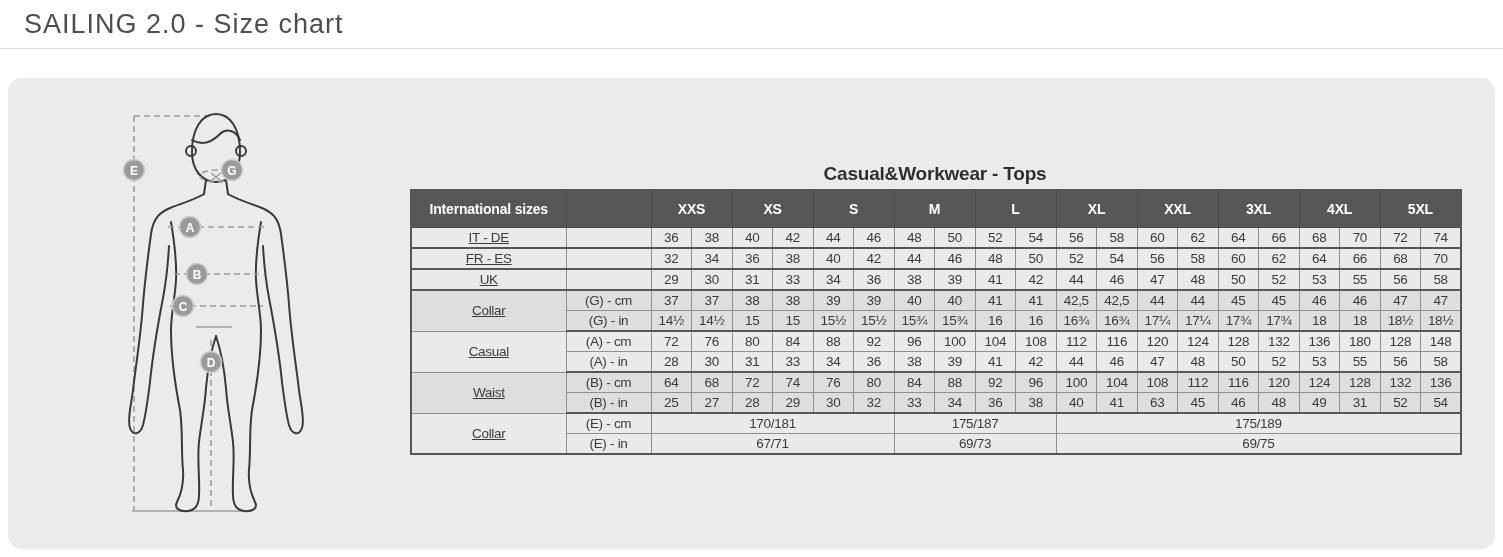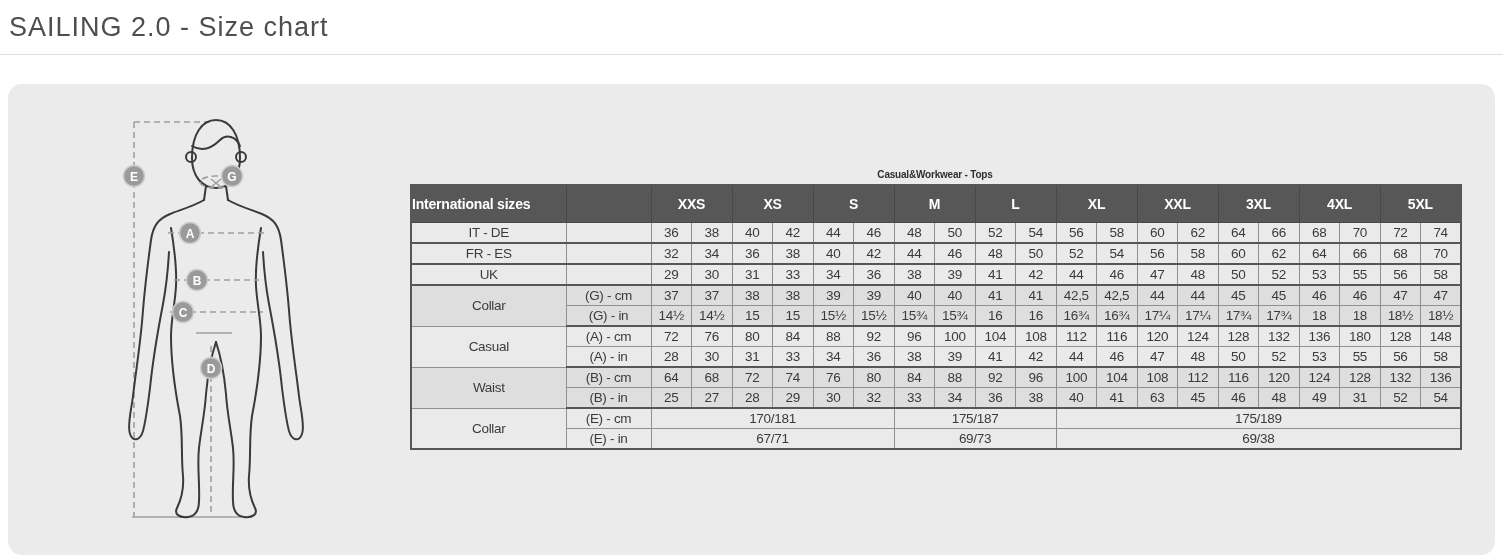--- a/index.html
+++ b/index.html
@@ -1,54 +1,54 @@
 <!DOCTYPE html>
 <html><head>
 <meta charset="utf-8">
 <style>
   html,body { margin:0; padding:0; }
   body {
     width:1503px; height:557px; background:#ffffff;
     font-family:"Liberation Sans", sans-serif; overflow:hidden;
   }
   .page-header {
-    height:55px; border-bottom:1px solid #dddddd;
-    display:flex; align-items:center; padding-left:9px; box-sizing:border-box;
+    height:49px; border-bottom:1px solid #dddddd;
+    display:flex; align-items:center; padding-left:24px; box-sizing:border-box;
   }
   .page-title {
     margin:0; font-size:27px; font-weight:300; color:#4e4e4e; letter-spacing:1px;
   }
   .panel {
     position:relative; margin:29px 8px 0 8px; height:471px;
     background:#ebebeb; border-radius:14px;
   }
   .figure-wrap { position:absolute; left:100px; top:16px; width:240px; height:430px; }
 
   .table-wrap { position:absolute; left:402px; top:85px; width:1050px; }
   .table-title {
-    text-align:center; font-size:10px; font-weight:bold; color:#2f2f2f;
+    text-align:center; font-size:19px; font-weight:bold; color:#2f2f2f;
     margin-bottom:4px; letter-spacing:-0.2px;
   }
   table.size-table {
     border-collapse:collapse; table-layout:fixed; width:1050px;
     border:2px solid #565656;
   }
   table.size-table th {
     background:#575757; color:#ffffff; font-size:14px; font-weight:bold;
-    height:36px; border:1px solid #484848; padding:0; letter-spacing:-0.2px;
+    height:36px; border:1px solid #484848; padding:0; letter-spacing:-0.2px;text-align:center;
   }
   th.corner { text-align:left; padding-left:8px; }
   table.size-table td {
     border:1px solid #909090; height:19px; line-height:19px;
     text-align:center; font-size:13.5px; color:#3b3b3b; padding:0;
     letter-spacing:-0.3px; overflow:hidden; white-space:nowrap;
   }
   td.v2 { border-right:2px solid #565656; }
   td.mlabel { text-align:left; padding-left:7px; border-right:2px solid #565656;margin-left:19px; }
-  td.glabel { text-align:left; padding-left:7px; border-bottom:2px solid #565656; font-size:13.5px; }
+  td.glabel { text-align:left; padding-left:7px; border-bottom:2px solid #565656; font-size:13.5px;text-decoration:underline; }
   tr.light td { background:#eaeaea; }
   tr.dark  td { background:#dedede; }
   tr.group-end td { border-bottom:2px solid #565656; }
 
   .outline { fill:none; stroke:#3a3a3a; stroke-width:2; stroke-linecap:round; stroke-linejoin:round; }
   .dash    { fill:none; stroke:#9f9f9f; stroke-width:1.6; stroke-dasharray:6 4; }
   .guide   { fill:none; stroke:#9f9f9f; stroke-width:1.6; }
   .badge   { fill:#9a9a9a; stroke:#cccccc; stroke-width:1.5; }
   .badge-letter {
     fill:#ffffff; font-family:"Liberation Sans", sans-serif;
@@ -384,20 +384,20 @@
               <td rowspan="2" class="glabel">Collar</td>
               <td class="mlabel">(E) - cm</td>
               <td colspan="6" class="v2">170/181</td>
               <td colspan="4" class="v2">175/187</td>
               <td colspan="10" class="v2">175/189</td>
             </tr>
             <tr class="light group-end">
               <td class="mlabel">(E) - in</td>
               <td colspan="6" class="v2">67/71</td>
               <td colspan="4" class="v2">69/73</td>
-              <td colspan="10" class="v2">69/38</td>
+              <td colspan="10" class="v2">69/75</td>
             </tr>
           </tbody>
       </table>
     </div>
 
   </section>
 </div>
 
 </body></html>

